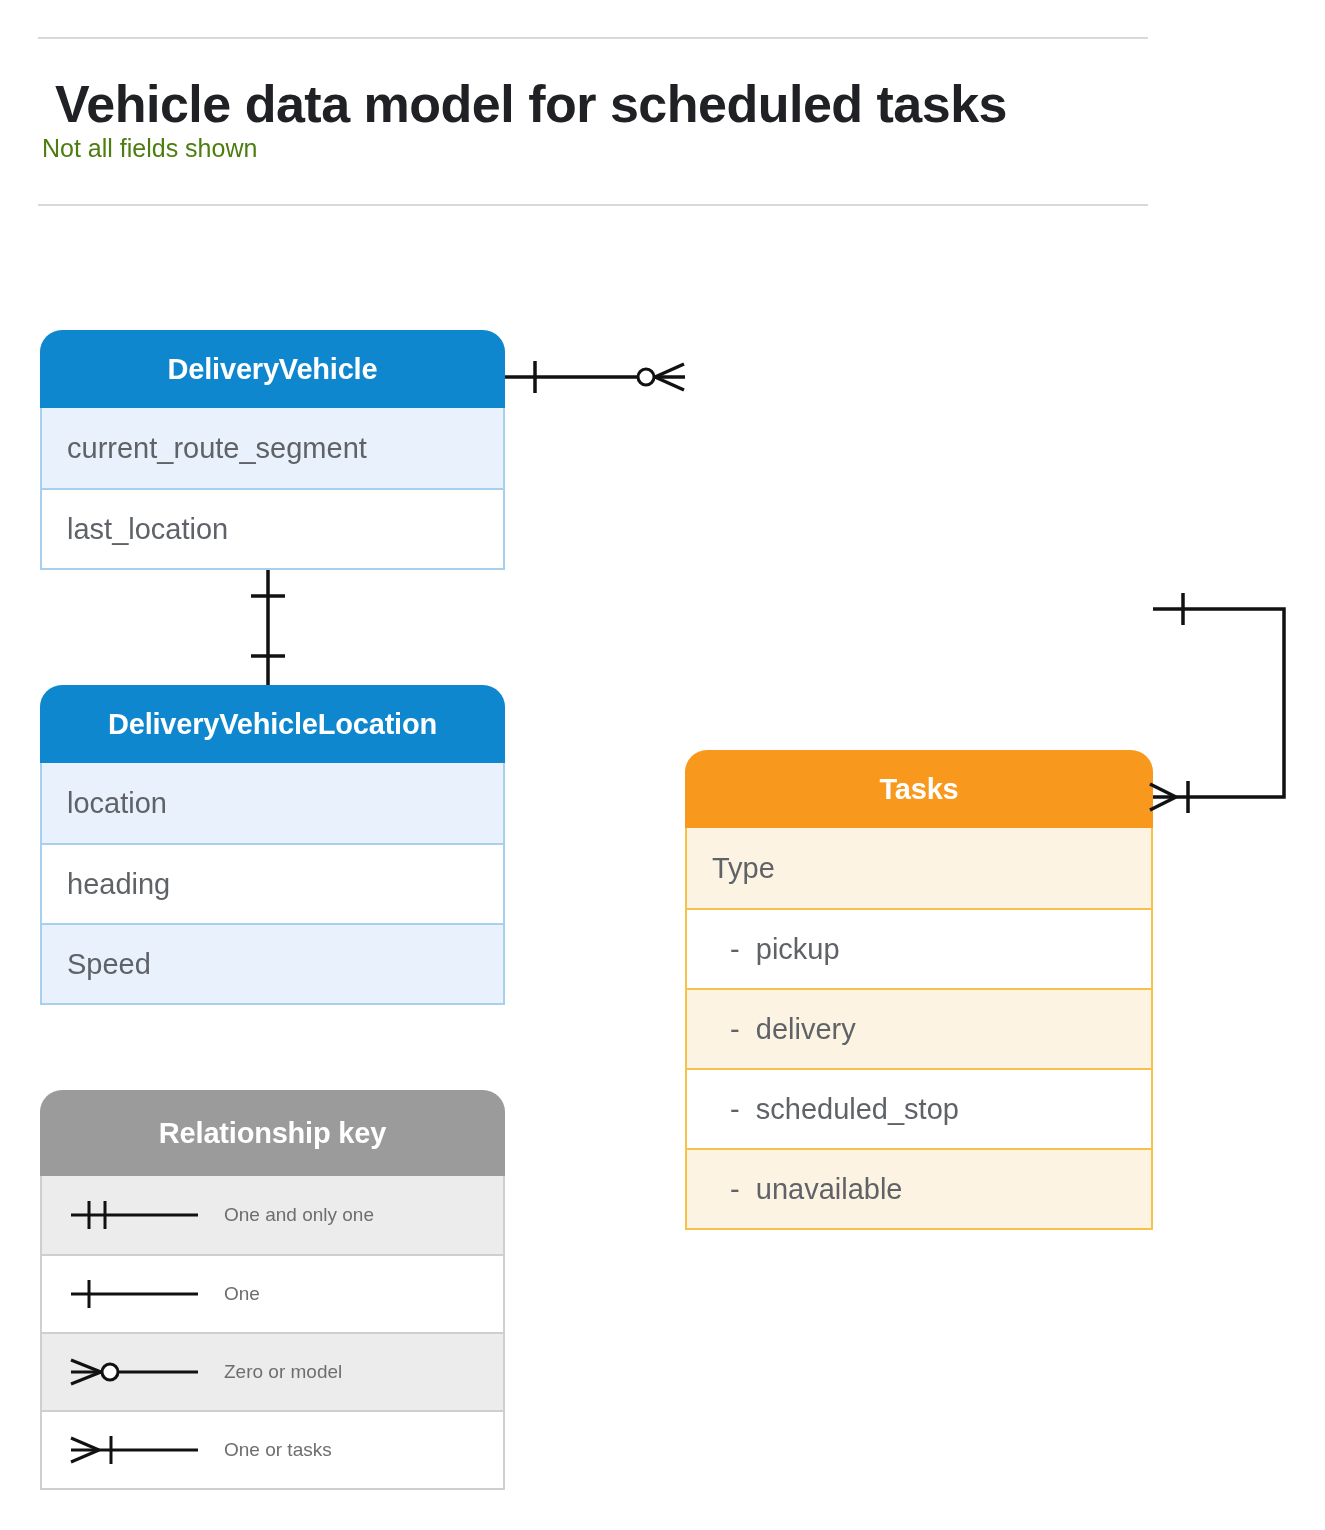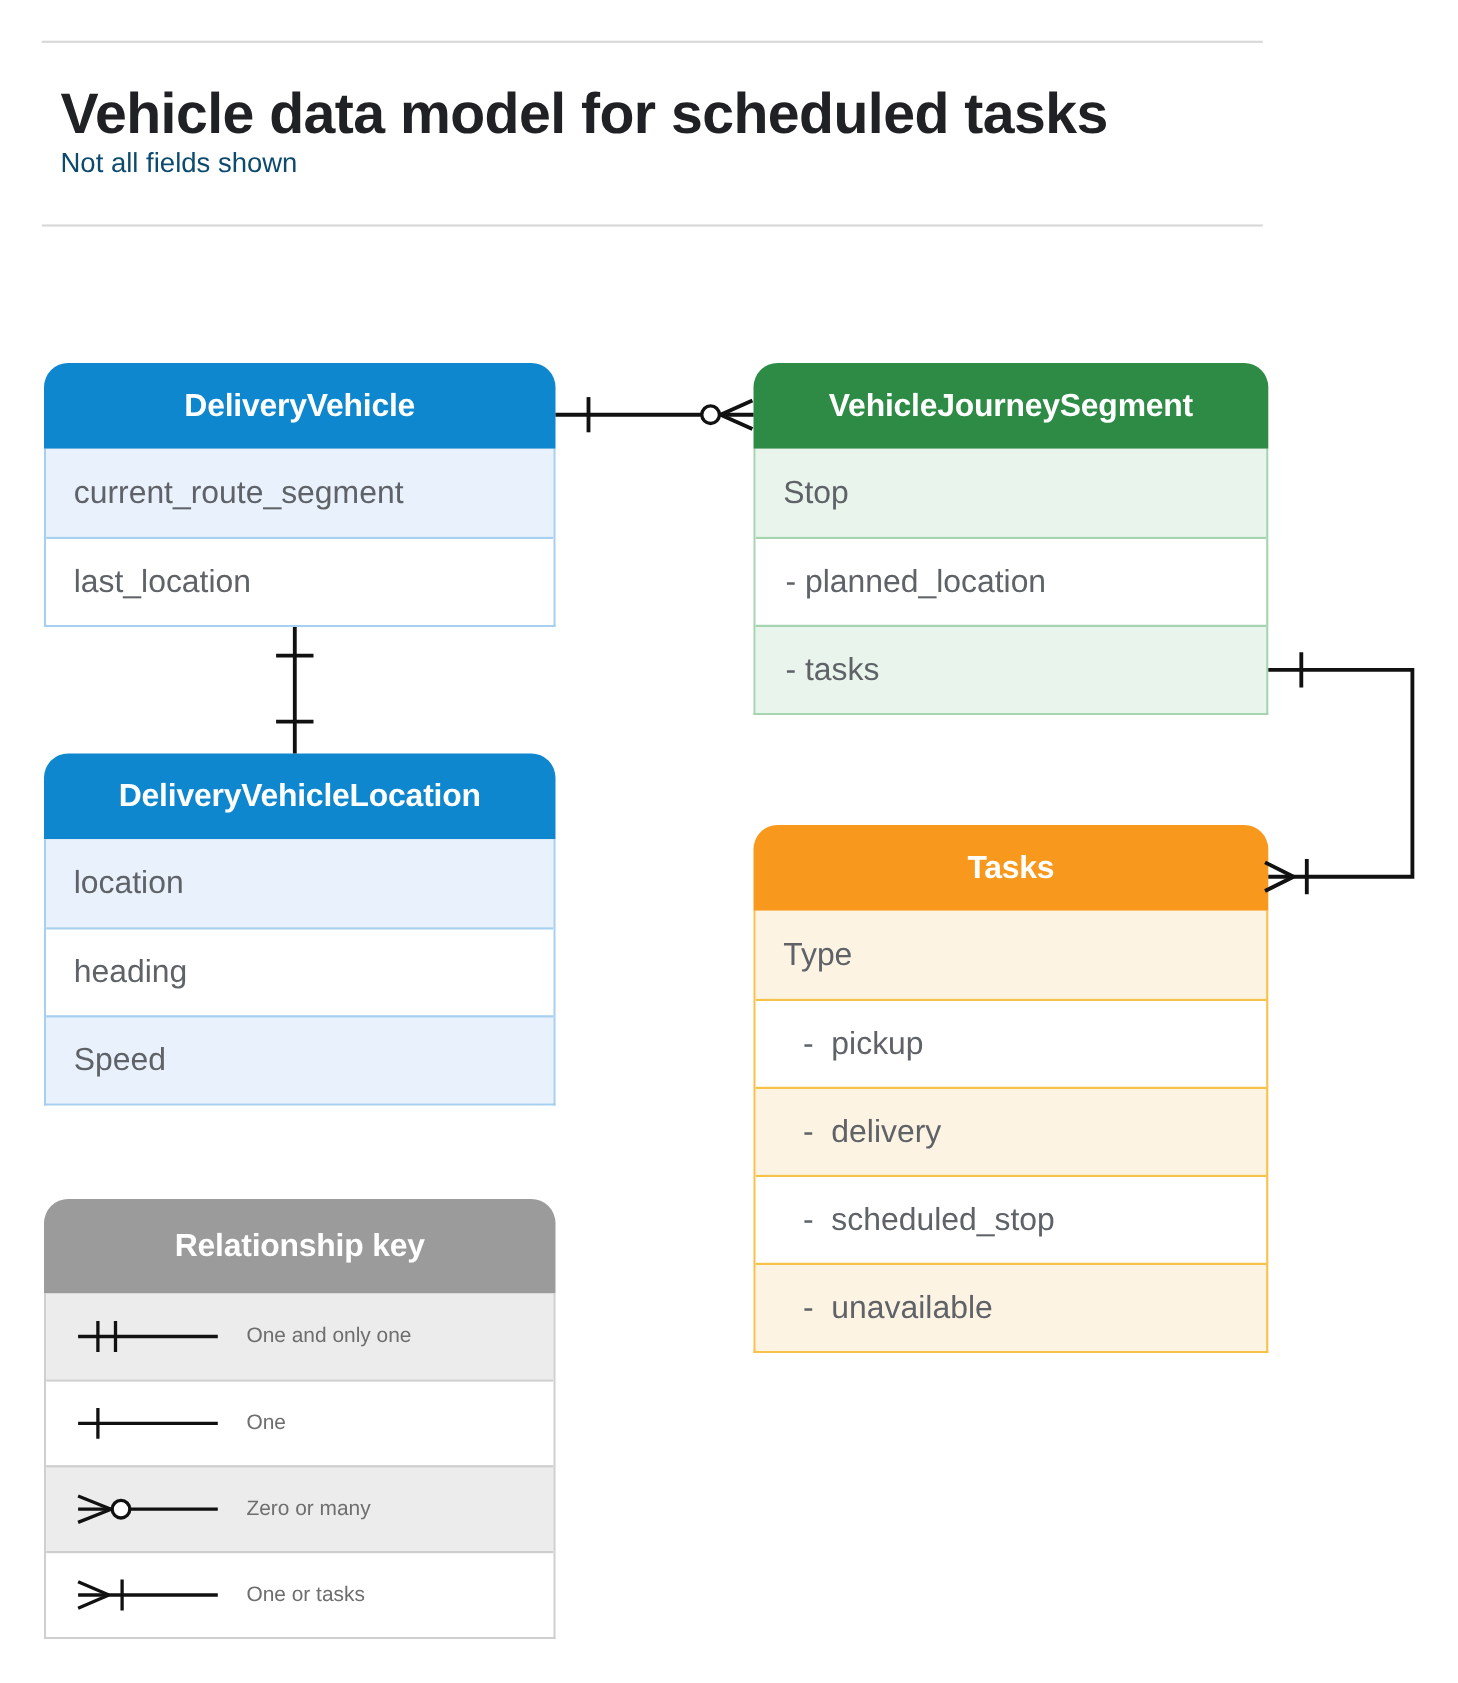--- a/index.html
+++ b/index.html
@@ -8,22 +8,22 @@
     font-family:"Liberation Sans", sans-serif; overflow:hidden;
   }
   .rule { position:absolute; left:38px; width:1110px; height:2px; background:#d9d9d9; }
   .rule-top { top:37px; }
   .rule-bottom { top:204px; }
   .title {
     position:absolute; left:55px; top:74px; margin:0;
     font-size:52px; font-weight:700; color:#202124; letter-spacing:-0.5px;
   }
   .subtitle {
-    position:absolute; left:55px; top:134px;
-    font-size:25px; color:#0c4a6e;
+    position:absolute; left:42px; top:134px;
+    font-size:25px; color:#4d7c0f;
   }
 
   .entity { position:absolute; z-index:1; }
   .entity-header {
     height:78px; border-radius:22px 22px 0 0;
     display:flex; align-items:center; justify-content:center;
     color:#ffffff; font-weight:700; font-size:29px; letter-spacing:-0.2px;
   }
   .entity-body { border-style:solid; border-width:0 2px 2px 2px; box-sizing:border-box; }
   .row {
@@ -110,28 +110,20 @@
   </svg>
 
   <div class="entity theme-blue" style="left:40px; top:330px; width:465px;border-radius:11px;">
     <div class="entity-header">DeliveryVehicle</div>
     <div class="entity-body">
       <div class="row">current_route_segment</div>
       <div class="row">last_location</div>
     </div>
   </div>
 
-  <div class="entity theme-green" style="left:685px; top:330px; width:468px;">
-    <div class="entity-header">VehicleJourneySegment</div>
-    <div class="entity-body">
-      <div class="row">Stop</div>
-      <div class="row indent-sub">- planned_location</div>
-      <div class="row indent-sub">- tasks</div>
-    </div>
-  </div>
 
   <div class="entity theme-blue" style="left:40px; top:685px; width:465px;">
     <div class="entity-header">DeliveryVehicleLocation</div>
     <div class="entity-body">
       <div class="row">location</div>
       <div class="row">heading</div>
       <div class="row">Speed</div>
     </div>
   </div>
 
@@ -168,21 +160,21 @@
       </div>
 
       <div class="row key-row">
         <svg class="sym" width="150" height="44" viewBox="0 0 140 44">
           <line x1="8" y1="10" x2="38" y2="22"></line>
           <line x1="8" y1="34" x2="38" y2="22"></line>
           <line x1="8" y1="22" x2="38" y2="22"></line>
           <circle cx="47" cy="22" r="8"></circle>
           <line x1="55" y1="22" x2="135" y2="22"></line>
         </svg>
-        <span class="key-label">Zero or many</span>
+        <span class="key-label">Zero or model</span>
       </div>
 
       <div class="row key-row">
         <svg class="sym" width="150" height="44" viewBox="0 0 140 44">
           <line x1="8" y1="10" x2="36" y2="22"></line>
           <line x1="8" y1="34" x2="36" y2="22"></line>
           <line x1="8" y1="22" x2="135" y2="22"></line>
           <line x1="48" y1="8" x2="48" y2="36"></line>
         </svg>
         <span class="key-label">One or tasks</span>

